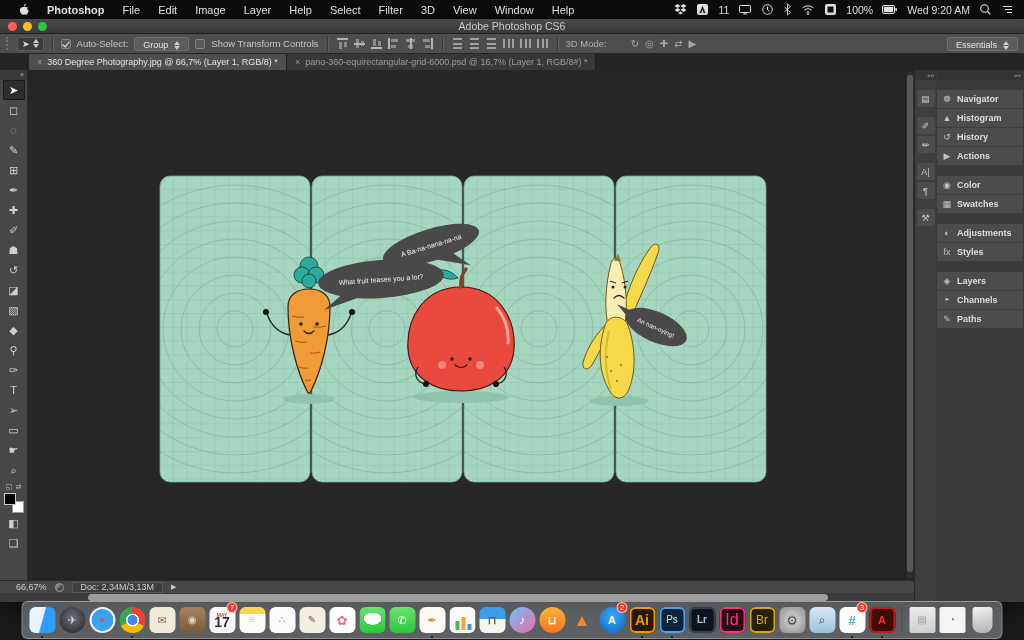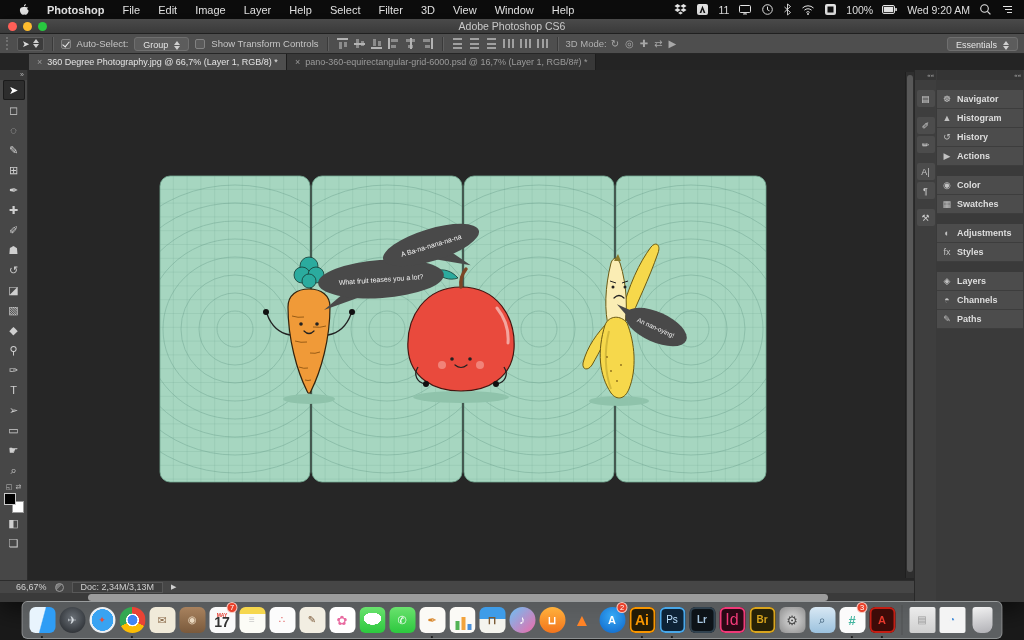--- a/index.html
+++ b/index.html
@@ -33,21 +33,21 @@
 .ud::after{content:"";display:block;border-left:3px solid transparent;border-right:3px solid transparent;border-top:4px solid #cfcfcf}
 .oi{width:13px;height:13px;background-repeat:no-repeat;opacity:.8;flex:none}
 .al-t{background-image:linear-gradient(#cdcdcd,#cdcdcd),linear-gradient(#9b9b9b,#9b9b9b),linear-gradient(#9b9b9b,#9b9b9b);background-size:11px 2px,3px 7px,3px 5px;background-position:1px 1px,3px 5px,8px 5px}
 .al-vc{background-image:linear-gradient(#cdcdcd,#cdcdcd),linear-gradient(#9b9b9b,#9b9b9b),linear-gradient(#9b9b9b,#9b9b9b);background-size:11px 2px,3px 9px,3px 5px;background-position:1px 6px,3px 2px,8px 4px}
 .al-b{background-image:linear-gradient(#cdcdcd,#cdcdcd),linear-gradient(#9b9b9b,#9b9b9b),linear-gradient(#9b9b9b,#9b9b9b);background-size:11px 2px,3px 7px,3px 5px;background-position:1px 10px,3px 2px,8px 4px}
 .al-l{background-image:linear-gradient(#cdcdcd,#cdcdcd),linear-gradient(#9b9b9b,#9b9b9b),linear-gradient(#9b9b9b,#9b9b9b);background-size:2px 11px,7px 3px,5px 3px;background-position:1px 1px,4px 2px,4px 8px}
 .al-hc{background-image:linear-gradient(#cdcdcd,#cdcdcd),linear-gradient(#9b9b9b,#9b9b9b),linear-gradient(#9b9b9b,#9b9b9b);background-size:2px 11px,9px 3px,5px 3px;background-position:6px 1px,2px 2px,4px 8px}
 .al-r{background-image:linear-gradient(#cdcdcd,#cdcdcd),linear-gradient(#9b9b9b,#9b9b9b),linear-gradient(#9b9b9b,#9b9b9b);background-size:2px 11px,7px 3px,5px 3px;background-position:10px 1px,2px 2px,4px 8px}
 .di-h{background-image:linear-gradient(#b5b5b5,#b5b5b5),linear-gradient(#b5b5b5,#b5b5b5),linear-gradient(#b5b5b5,#b5b5b5);background-size:9px 2px,9px 2px,9px 2px;background-position:2px 1px,2px 6px,2px 10px}
 .di-v{background-image:linear-gradient(#b5b5b5,#b5b5b5),linear-gradient(#b5b5b5,#b5b5b5),linear-gradient(#b5b5b5,#b5b5b5);background-size:2px 9px,2px 9px,2px 9px;background-position:1px 2px,6px 2px,10px 2px}
-.mode3d{display:flex;align-items:flex-start;gap:4px;color:#b0b0b0}
+.mode3d{display:flex;align-items:flex-start;gap:24px;color:#b0b0b0}
 .micon{font-size:10px;color:#a8a8a8}
 .essentials{margin-left:auto}
 
 .tabbar{height:16px;background:#242424;display:flex;align-items:flex-end;padding-left:29px}
 .tab{display:flex;align-items:center;gap:5px;height:16px;padding:0 8px;font-size:9px;background:#383838;color:#9b9b9b;border-right:1px solid #1d1d1d;white-space:nowrap}
 .tab.active{background:#4e4e4e;color:#e4e4e4}
 .tclose{font-size:9px;color:#9a9a9a}
 
 .workrow{display:flex;height:532px}
 .leftcol{flex:1;display:flex;flex-direction:column;min-width:0}
@@ -770,21 +770,21 @@
           <span class="dicon" style="background:#2a0815;box-shadow:inset 0 0 0 2px #ef3a78">
 
             <span class="dglyph" style="color:#ef3a78;font-size:16px;font-weight:400">Id</span>
           </span>
 
         </span>
 
         <span class="ditem">
           <span class="dicon" style="background:#272107;box-shadow:inset 0 0 0 2px #d8a41e">
 
-            <span class="dglyph" style="color:#d8a41e;font-size:10px;font-weight:700">Br</span>
+            <span class="dglyph" style="color:#d8a41e;font-size:12px;font-weight:400">Br</span>
           </span>
 
         </span>
 
         <span class="ditem">
           <span class="dicon" style="background:radial-gradient(circle,#dcdcdc,#8d8d8d)">
 
             <span class="dglyph" style="color:#4a4a4a;font-size:13px">⚙</span>
           </span>
 

